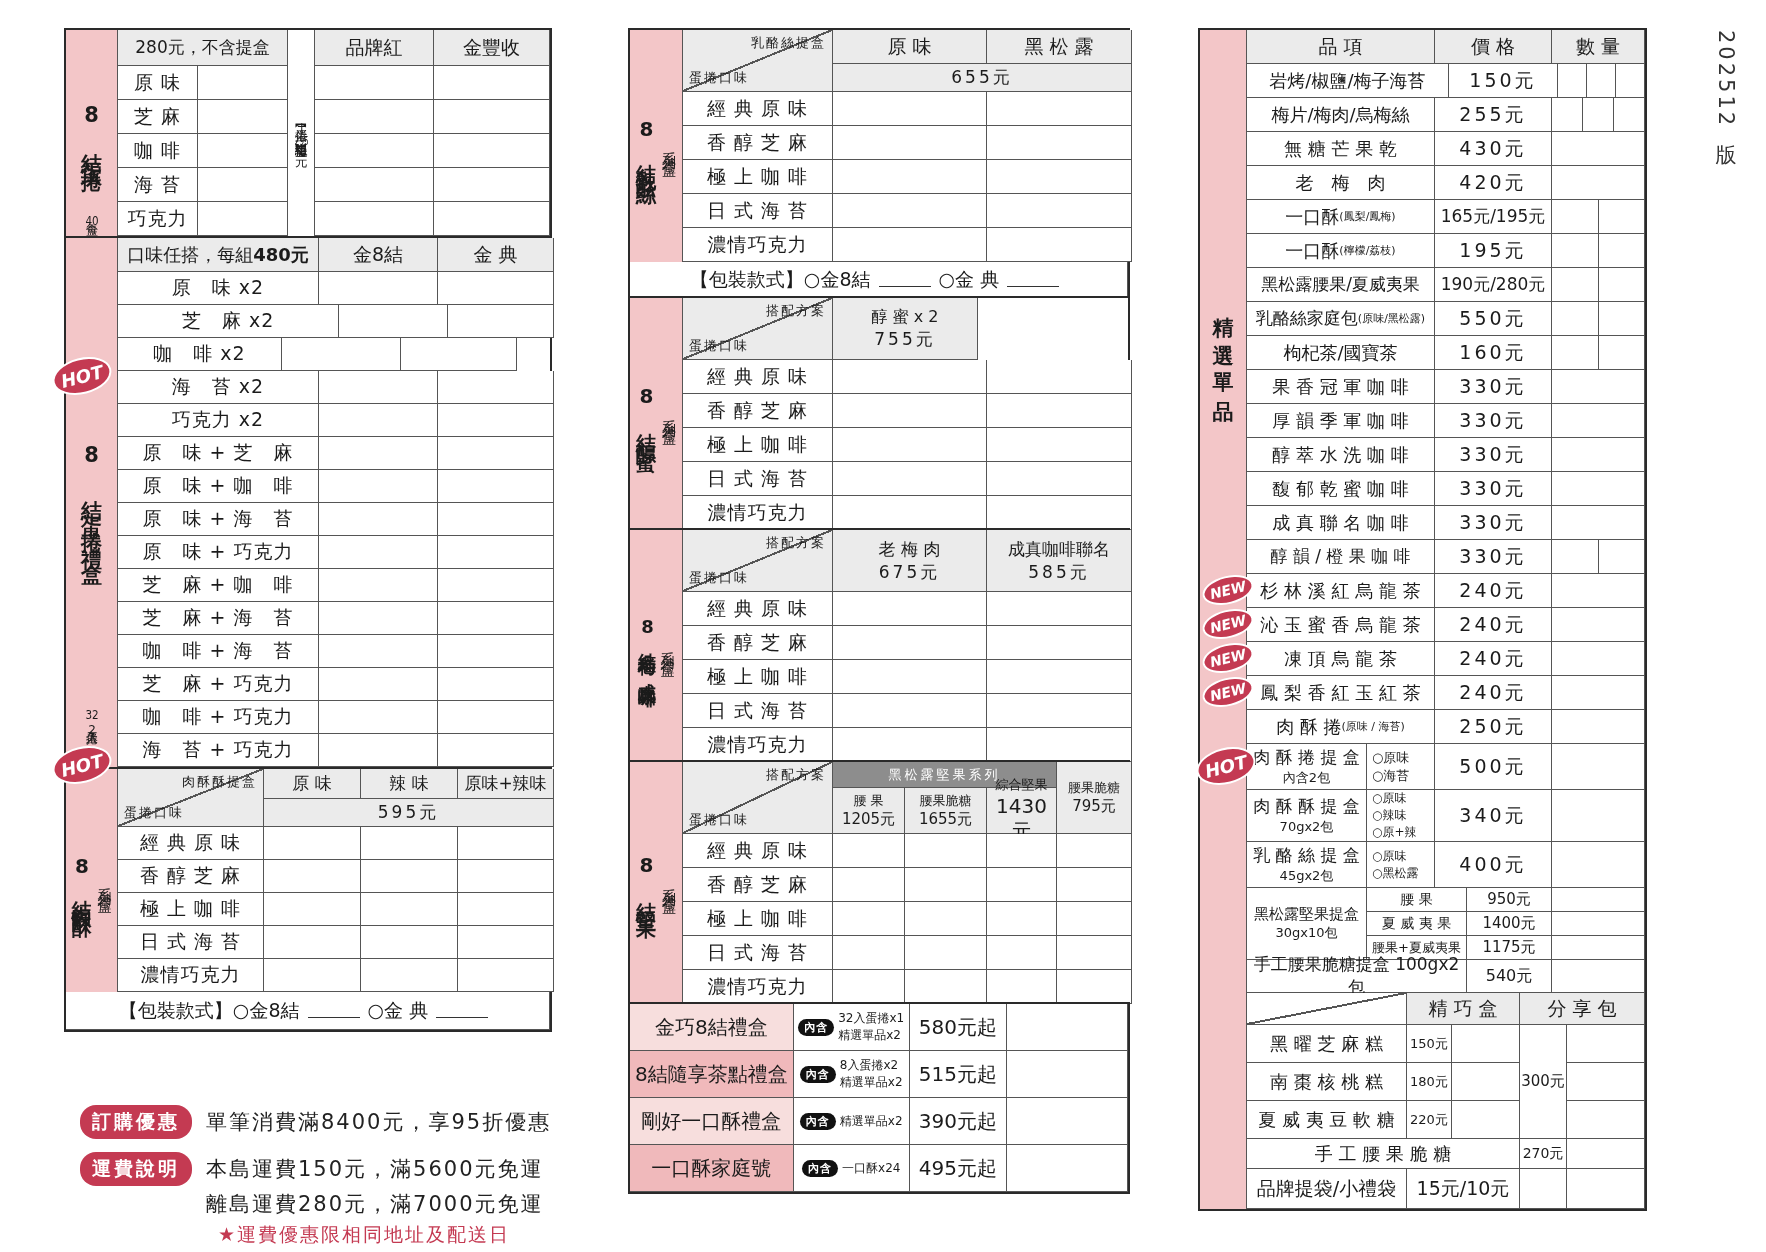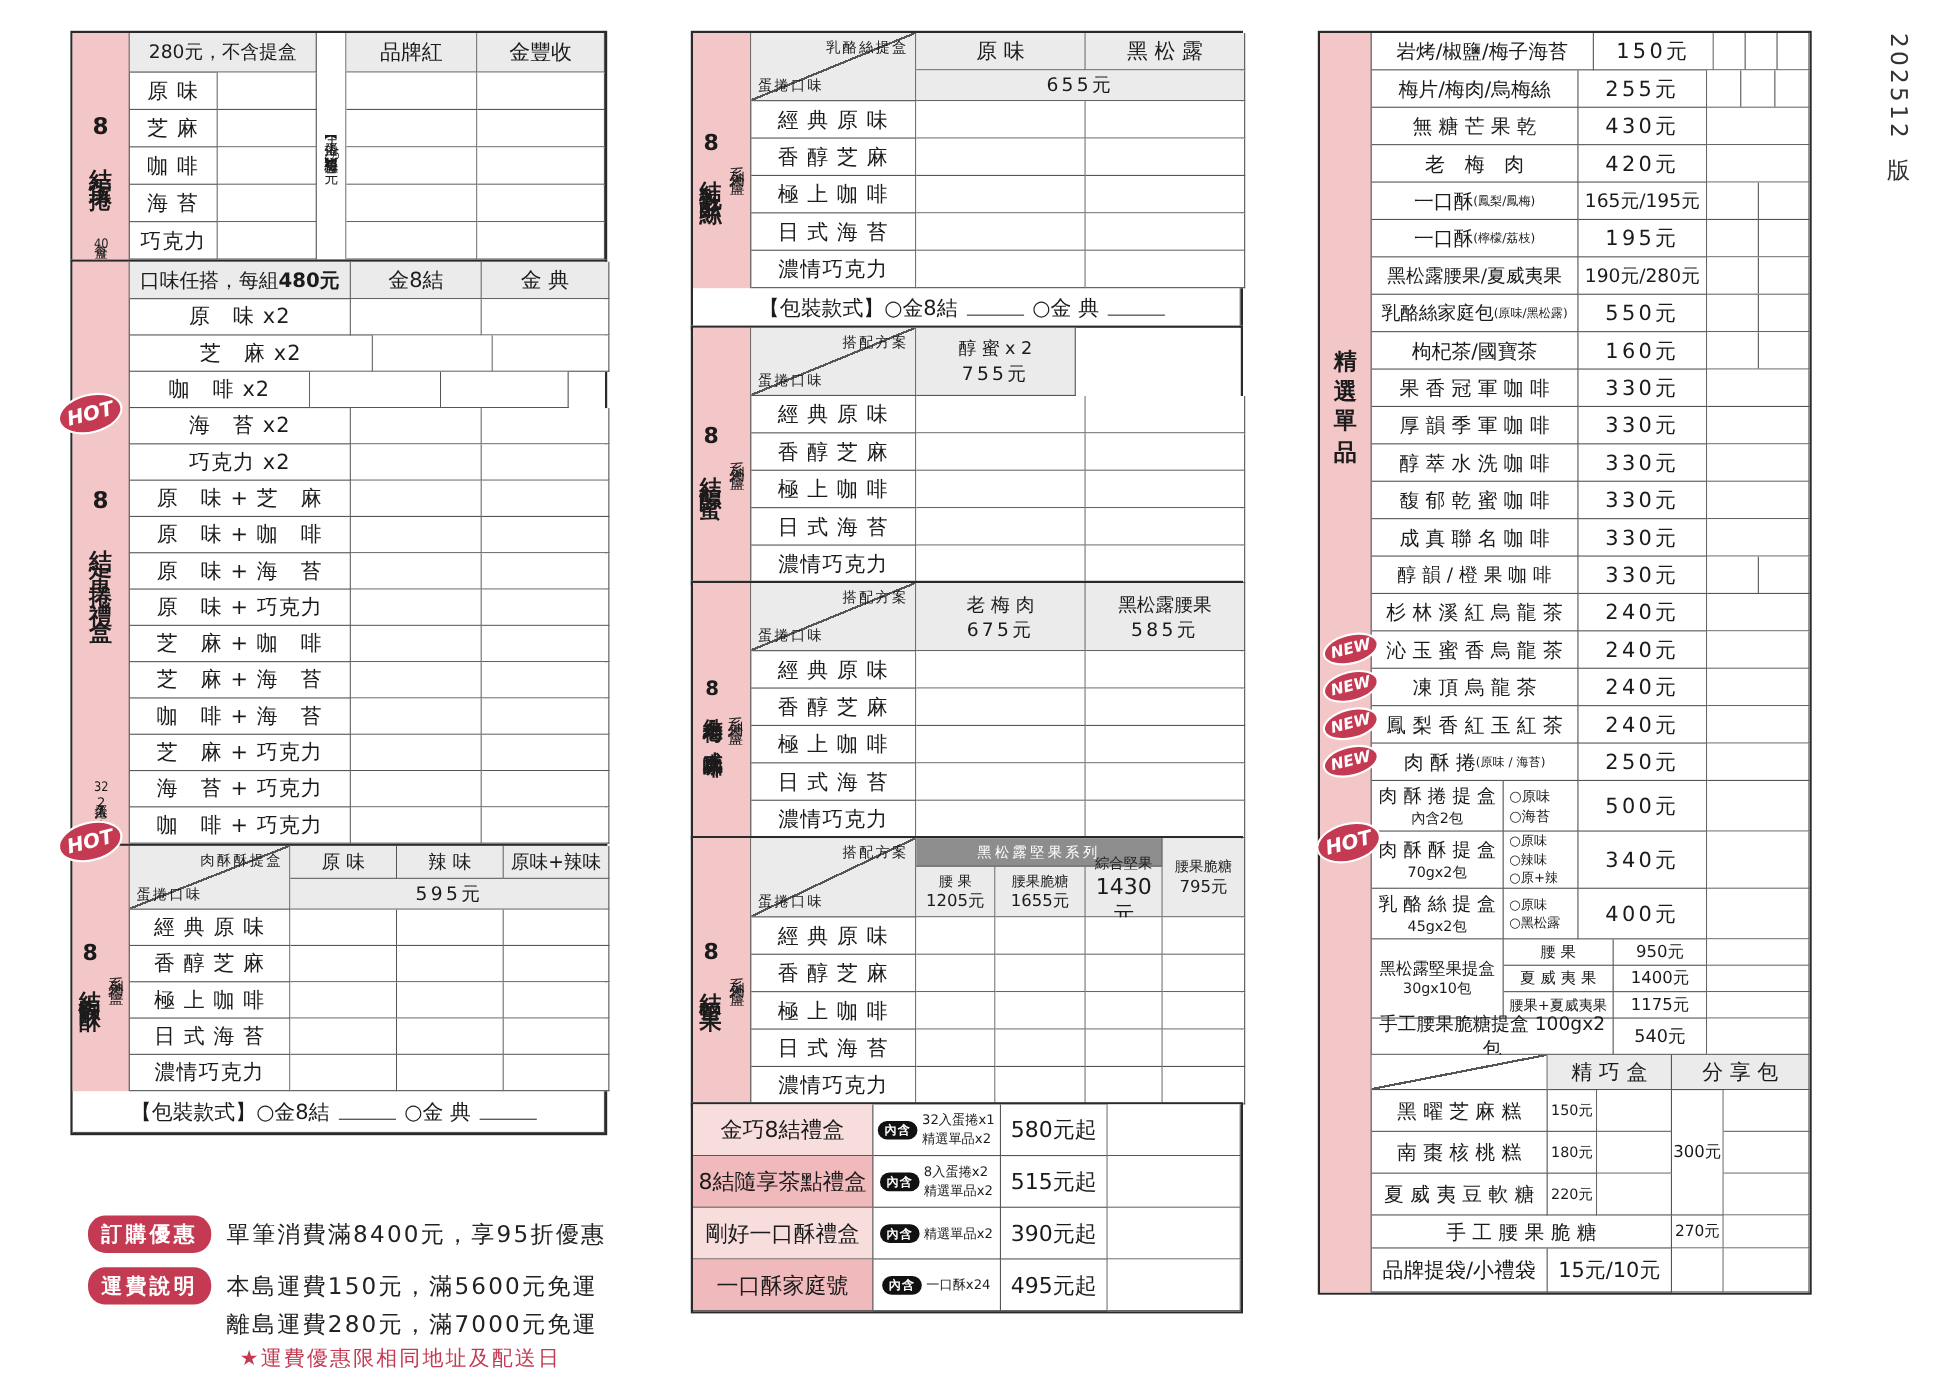--- a/index.html
+++ b/index.html
@@ -175,26 +175,26 @@
           <div class="c lbl" style="width:201px">咖　啡 + 海　苔</div>
           <div class="c q" style="width:119px"></div>
           <div class="c q" style="width:116px"></div>
         </div>
       <div class="r" style="height:33px">
           <div class="c lbl" style="width:201px">芝　麻 + 巧克力</div>
           <div class="c q" style="width:119px"></div>
           <div class="c q" style="width:116px"></div>
         </div>
       <div class="r" style="height:33px">
+          <div class="c lbl" style="width:201px">咖　啡 + 巧克力</div>
+          <div class="c q" style="width:119px"></div>
+          <div class="c q" style="width:116px"></div>
+        </div>
+      <div class="r" style="height:33px">
           <div class="c lbl" style="width:201px">海　苔 + 巧克力</div>
-          <div class="c q" style="width:119px"></div>
-          <div class="c q" style="width:116px"></div>
-        </div>
-      <div class="r" style="height:33px">
-          <div class="c lbl" style="width:201px">咖　啡 + 巧克力</div>
           <div class="c q" style="width:119px"></div>
           <div class="c q" style="width:116px"></div>
         </div>
     </div>
   </div>
 </div>
 
 <div class="tbl" style="left:64px;top:767px;width:488px">
   <div class="r">
     <div class="bar" style="width:52px">
@@ -388,21 +388,21 @@
       <div class="r">
         <div class="c diag" style="width:150px;height:62px">
           <span class="dt">搭配方案</span>
           <span class="db">蛋捲口味</span>
         </div>
         <div class="c hdr col" style="width:154px;height:62px;font-size:17px">
             <span>老 梅 肉</span>
             <span class="pr" style="font-size:17px">675元</span>
           </div>
         <div class="c hdr col" style="width:145px;height:62px;font-size:17px">
-            <span>黑松露腰果</span>
+            <span>成真咖啡聯名</span>
             <span class="pr" style="font-size:17px">585元</span>
           </div>
       </div>
       <div class="r" style="height:34px">
           <div class="c lbl" style="width:150px">經 典 原 味</div>
           <div class="c q" style="width:154px"></div>
           <div class="c q" style="width:145px"></div>
         </div>
       <div class="r" style="height:34px">
           <div class="c lbl" style="width:150px">香 醇 芝 麻</div>
@@ -553,20 +553,25 @@
   <span class="badge new" style="top:580px;left:2px">NEW</span>
   <span class="badge new" style="top:614px;left:2px">NEW</span>
   <span class="badge new" style="top:648px;left:2px">NEW</span>
   <span class="badge hot" style="top:718px;left:-4px">HOT</span>
   <div class="r">
     <div class="bar" style="width:47px;align-items:flex-start">
       <span class="vt vmain" style="position:absolute;top:270px;left:50%;transform:translateX(-50%);font-size:21px;letter-spacing:28px">精選單品</span>
     </div>
     <div style="width:398px">
       <div class="r" style="height:34px">
+        <div class="c hdr" style="width:188px">品 項</div>
+        <div class="c hdr" style="width:117px">價 格</div>
+        <div class="c hdr" style="width:93px">數 量</div>
+      </div>
+      <div class="r" style="height:34px">
           <div class="c" style="width:216px;font-size:18px">岩烤/椒鹽/梅子海苔</div>
           <div class="c pr" style="width:117px">150元</div>
           <div class="c q" style="width:93px">
             <i></i>
             <i></i>
             <i></i>
           </div>
         </div>
       <div class="r" style="height:34px">
           <div class="c" style="width:188px;font-size:18px">梅片/梅肉/烏梅絲</div>

